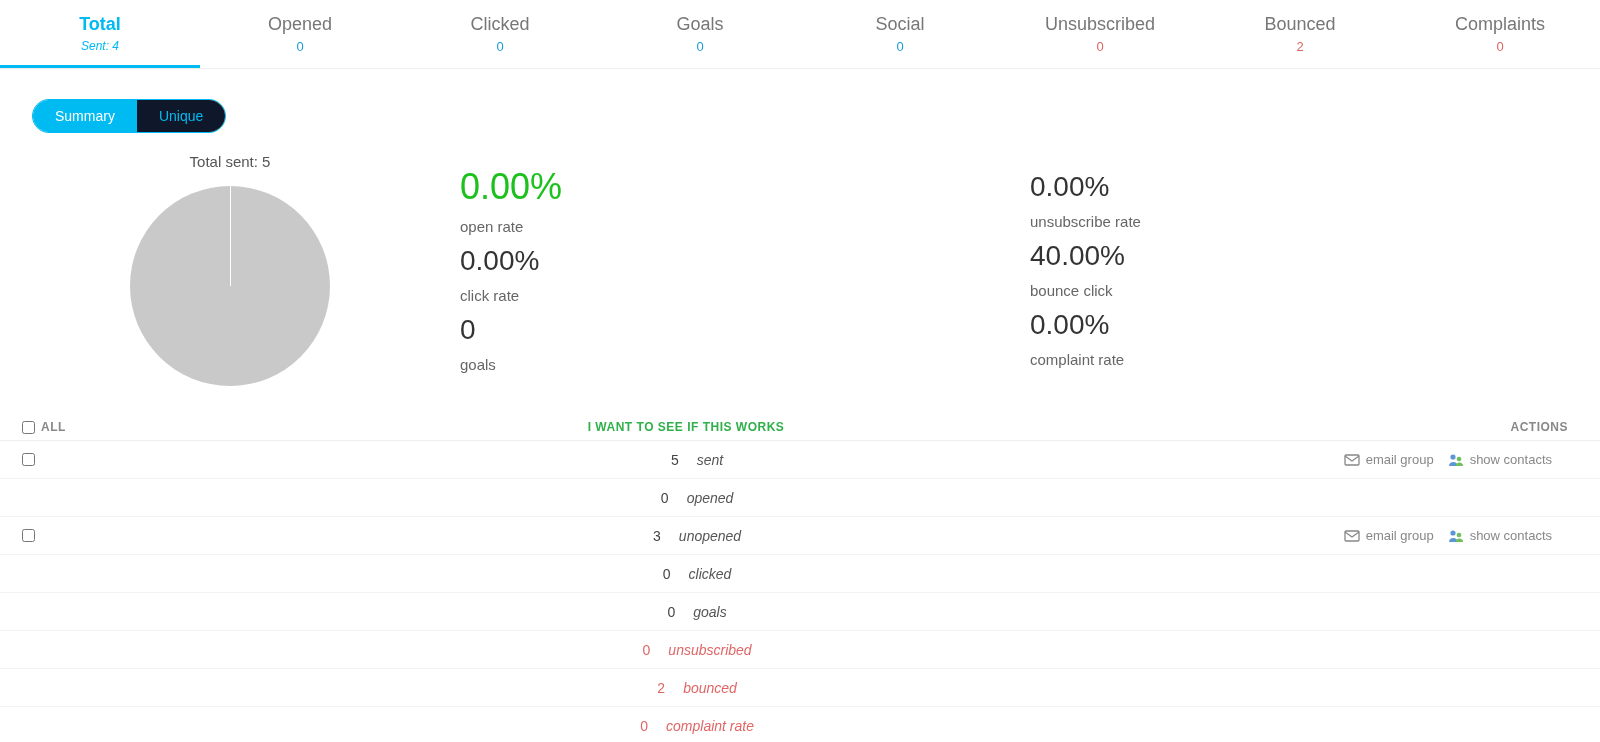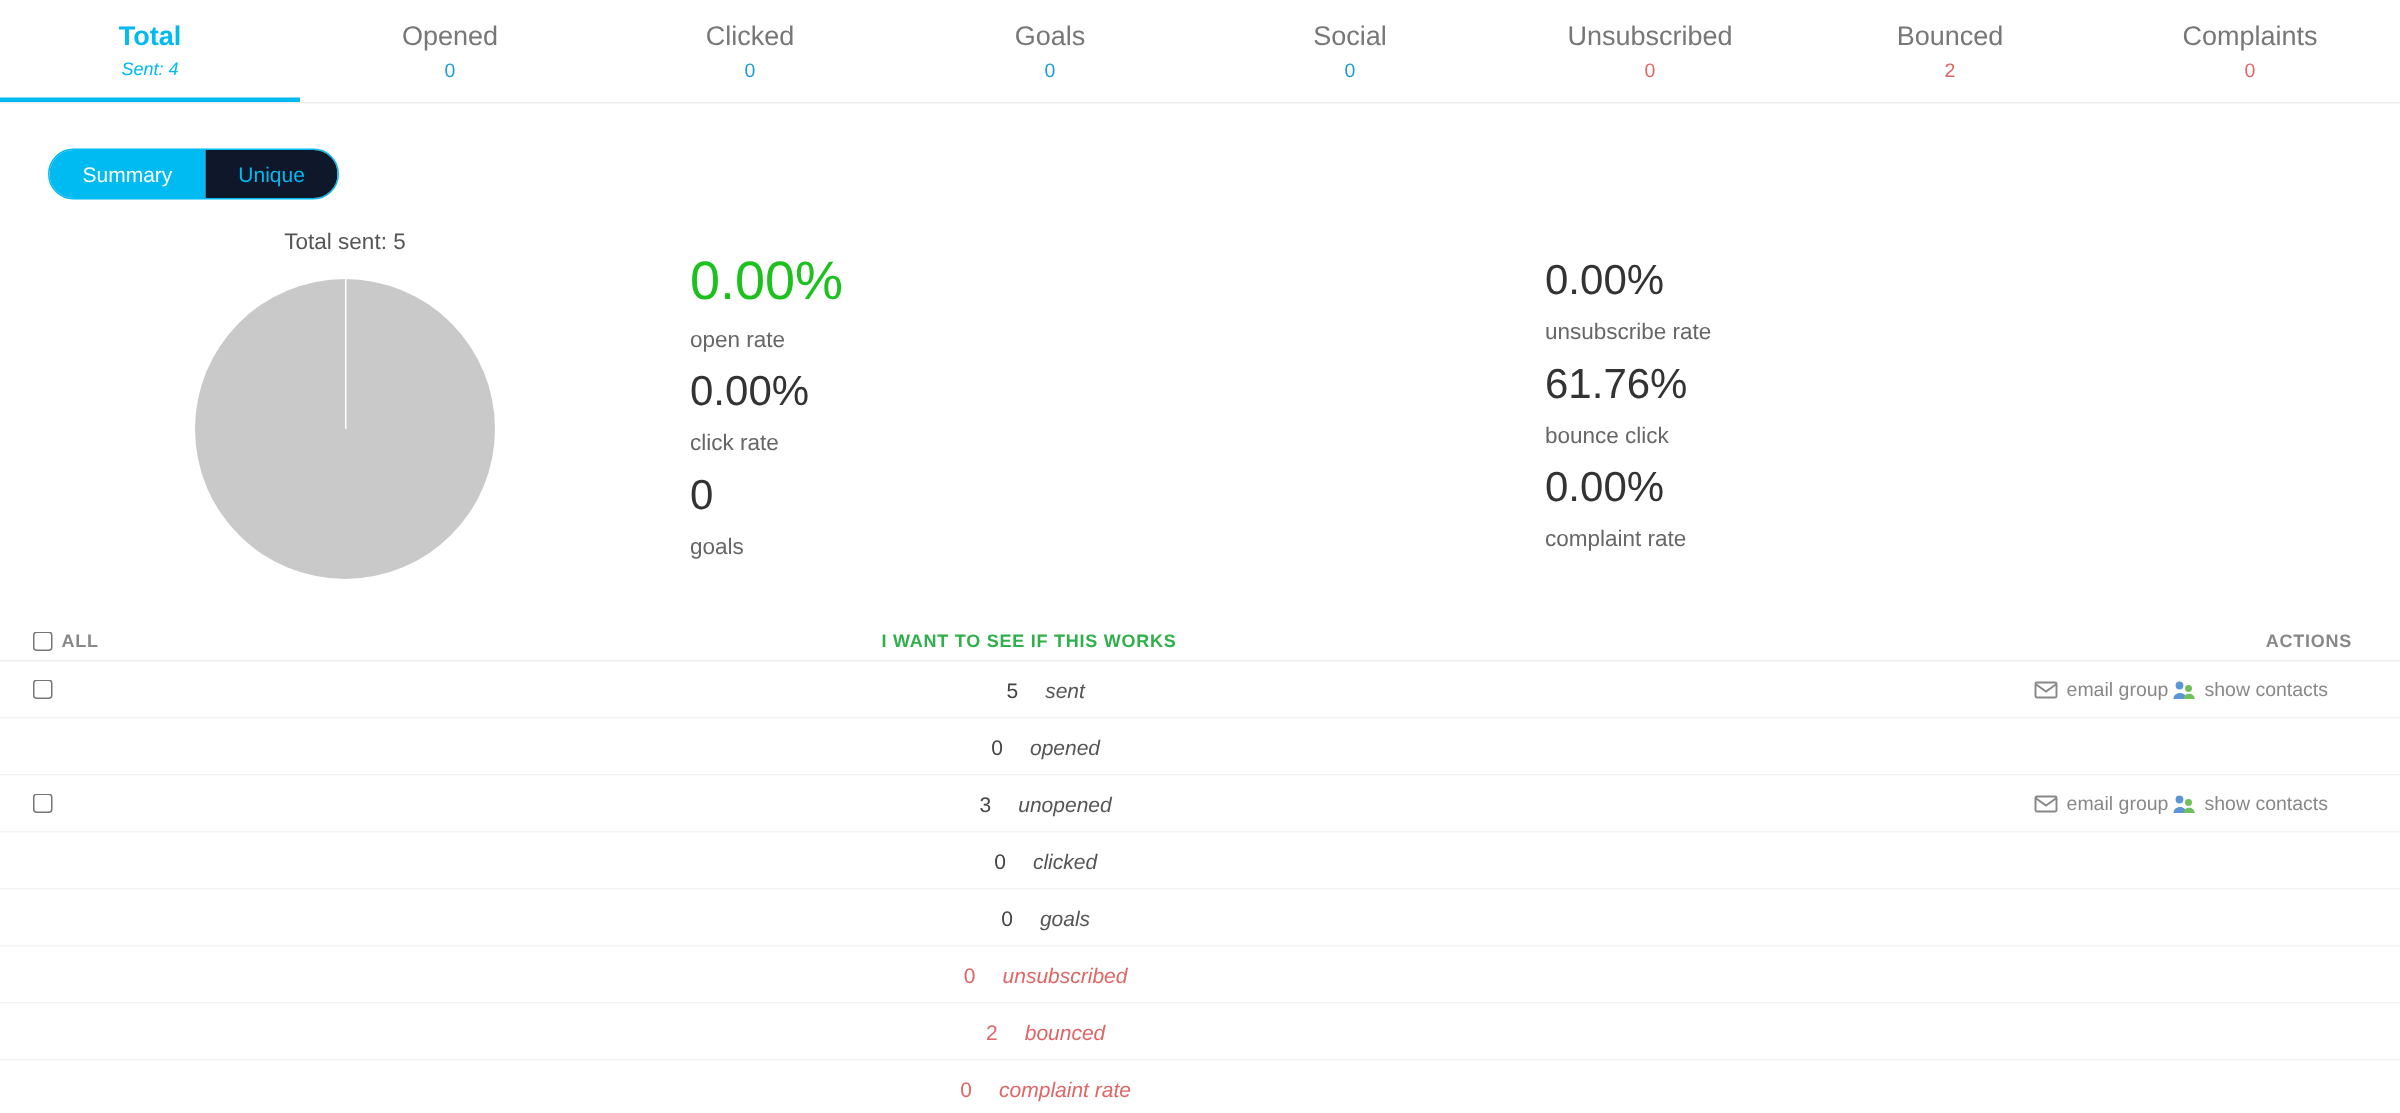--- a/index.html
+++ b/index.html
@@ -44,21 +44,21 @@
   .col-chk label { font-size: 12px; color: #888; }
   .col-mid { flex: 1; text-align: center; }
   .col-mid.green { color: #30b04b; }
   .col-act { width: 300px; text-align: right; padding-right: 32px; }
 
   .row { display: flex; align-items: center; height: 38px; border-bottom: 1px solid #f3f3f3; font-size: 14px; }
   .row .col-mid { display: flex; justify-content: center; gap: 18px; }
   .row .n { width: 30px; text-align: right; color: #444; }
   .row .t { font-style: italic; color: #555; text-align: center; }
   .row.red .n, .row.red .t { color: #e06666; }
-  .row-actions { width: 300px; display: flex; justify-content: flex-end; gap: 2px; padding-right: 48px; }
+  .row-actions { width: 300px; display: flex; justify-content: flex-end; gap: 14px; padding-right: 48px; }
   .row-action { display: inline-flex; align-items: center; gap: 6px; color: #888; cursor: pointer; font-size: 13px; }
   .row-action svg { width: 16px; height: 16px; }
 
   input[type=checkbox] { width: 13px; height: 13px; }
 </style>
 </head>
 <body>
 
 
 
@@ -100,21 +100,21 @@
           <span class="val">0</span>
           <span class="name">goals</span>
         </div>
       </div>
     <div class="stats-col" id="stats-right">
         <div class="stat">
           <span class="val">0.00%</span>
           <span class="name">unsubscribe rate</span>
         </div>
         <div class="stat">
-          <span class="val">61.76%</span>
+          <span class="val">40.00%</span>
           <span class="name">bounce click</span>
         </div>
         <div class="stat">
           <span class="val">0.00%</span>
           <span class="name">complaint rate</span>
         </div>
       </div>
   </div>
 </div>
 

